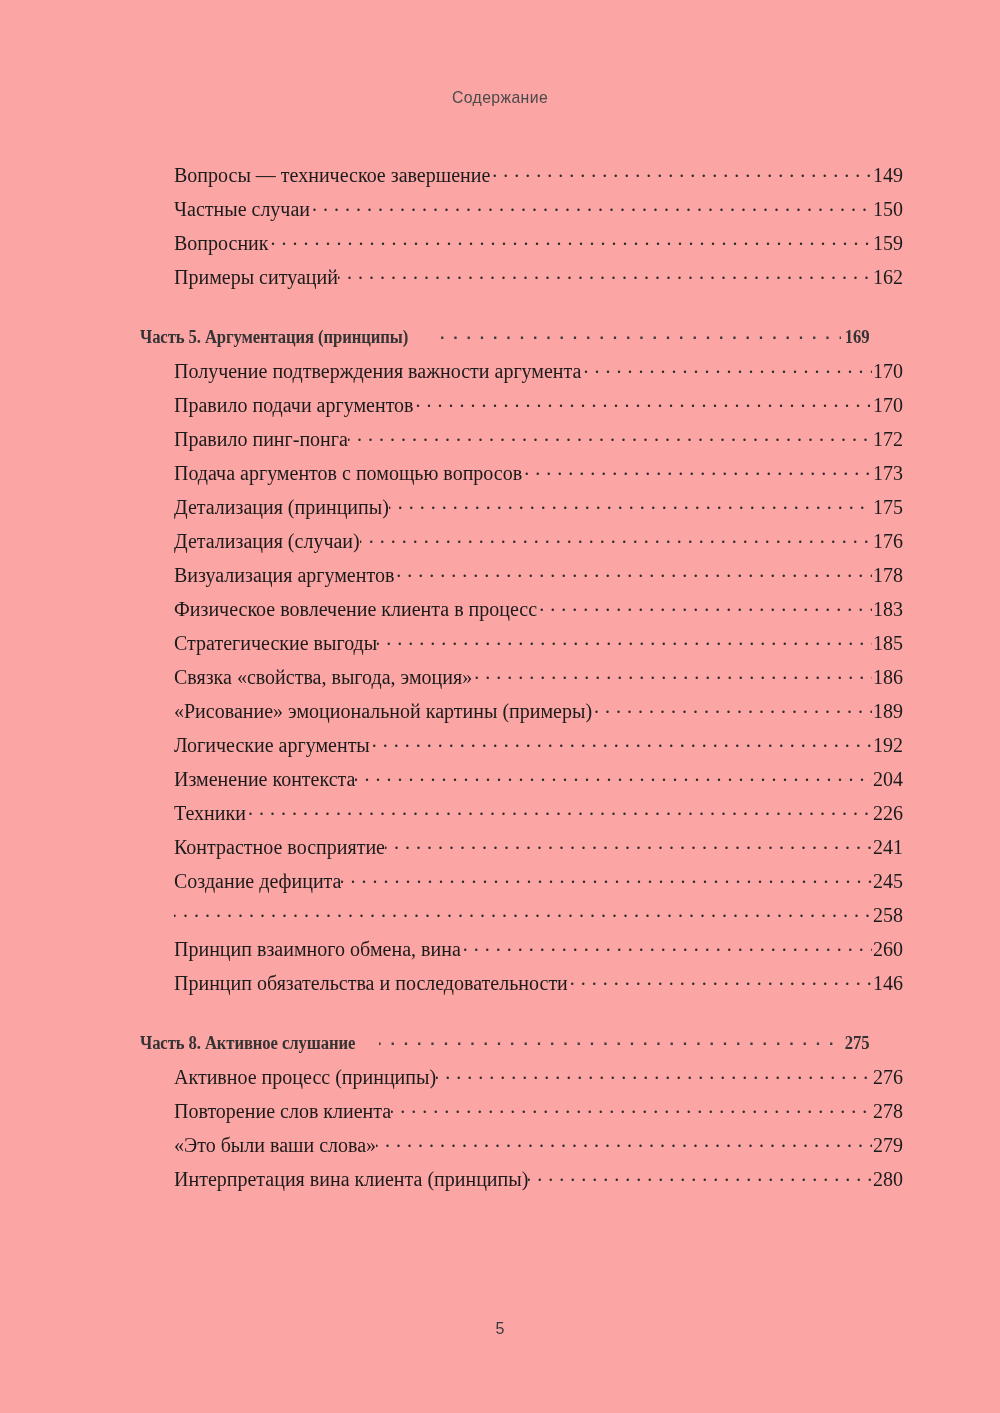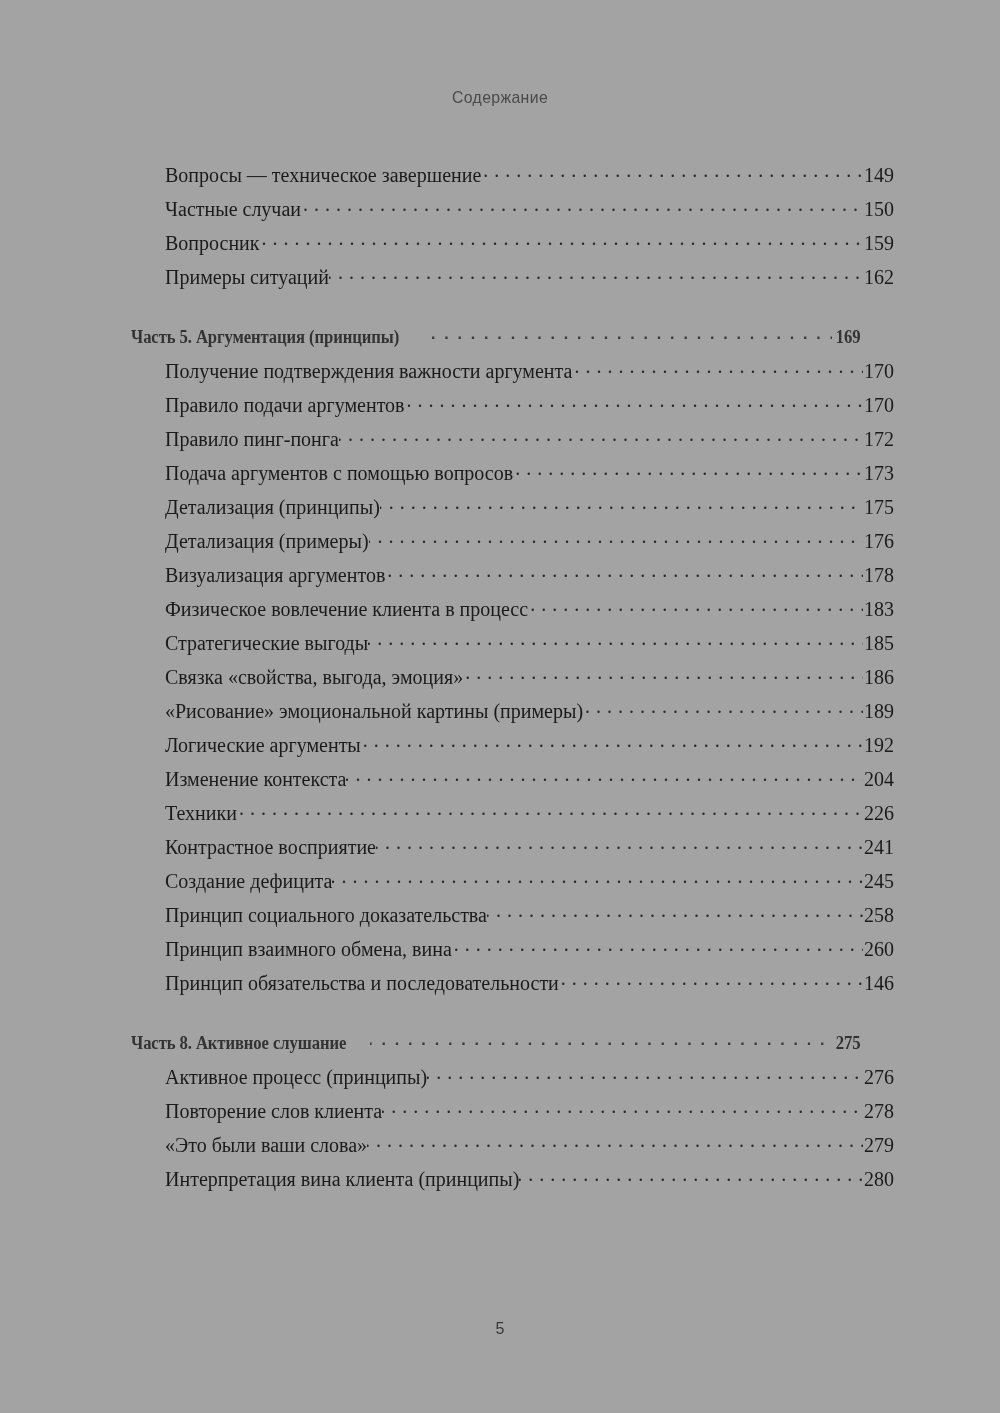--- a/index.html
+++ b/index.html
@@ -6,21 +6,21 @@
   html, body {
     margin: 0;
     padding: 0;
     background: #ffffff;
   }
   .page {
     position: relative;
     width: 1000px;
     height: 1413px;
     margin: 0 auto;
-    background: #a3a3a3;
+    background: #fca5a5;
     overflow: hidden;
   }
 
   
   .running-head {
     position: absolute;
     top: 88px;
     left: 0;
     width: 1000px;
     text-align: center;
@@ -40,20 +40,21 @@
     width: 729px;
   }
 
   .toc-row {
     display: flex;
     align-items: baseline;
     width: 100%;
     height: 34px;
     white-space: nowrap;
     overflow: hidden;
+    margin-left: 9px;
   }
 
   
   .toc-row.entry {
     padding-left: 34px;
     font-family: "Liberation Serif", "DejaVu Serif", serif;
     font-size: 20px;
     font-weight: 400;
     color: #1b1b1b;
   }
@@ -187,21 +188,21 @@
         <span class="label">Подача аргументов с помощью вопросов</span>
         <span class="leader"></span>
         <span class="num">173</span>
       </div>
       <div class="toc-row entry tight">
         <span class="label">Детализация (принципы)</span>
         <span class="leader"></span>
         <span class="num">175</span>
       </div>
       <div class="toc-row entry tight">
-        <span class="label">Детализация (примеры)</span>
+        <span class="label">Детализация (случаи)</span>
         <span class="leader"></span>
         <span class="num">176</span>
       </div>
       <div class="toc-row entry">
         <span class="label">Визуализация аргументов</span>
         <span class="leader"></span>
         <span class="num">178</span>
       </div>
       <div class="toc-row entry">
         <span class="label">Физическое вовлечение клиента в процесс</span>
@@ -242,21 +243,20 @@
         <span class="label">Контрастное восприятие</span>
         <span class="leader"></span>
         <span class="num">241</span>
       </div>
       <div class="toc-row entry tight">
         <span class="label">Создание дефицита</span>
         <span class="leader"></span>
         <span class="num">245</span>
       </div>
       <div class="toc-row entry tight">
-        <span class="label">Принцип социального доказательства</span>
         <span class="leader"></span>
         <span class="num">258</span>
       </div>
       <div class="toc-row entry">
         <span class="label">Принцип взаимного обмена, вина</span>
         <span class="leader"></span>
         <span class="num">260</span>
       </div>
       <div class="toc-row entry">
         <span class="label">Принцип обязательства и последовательности</span>

